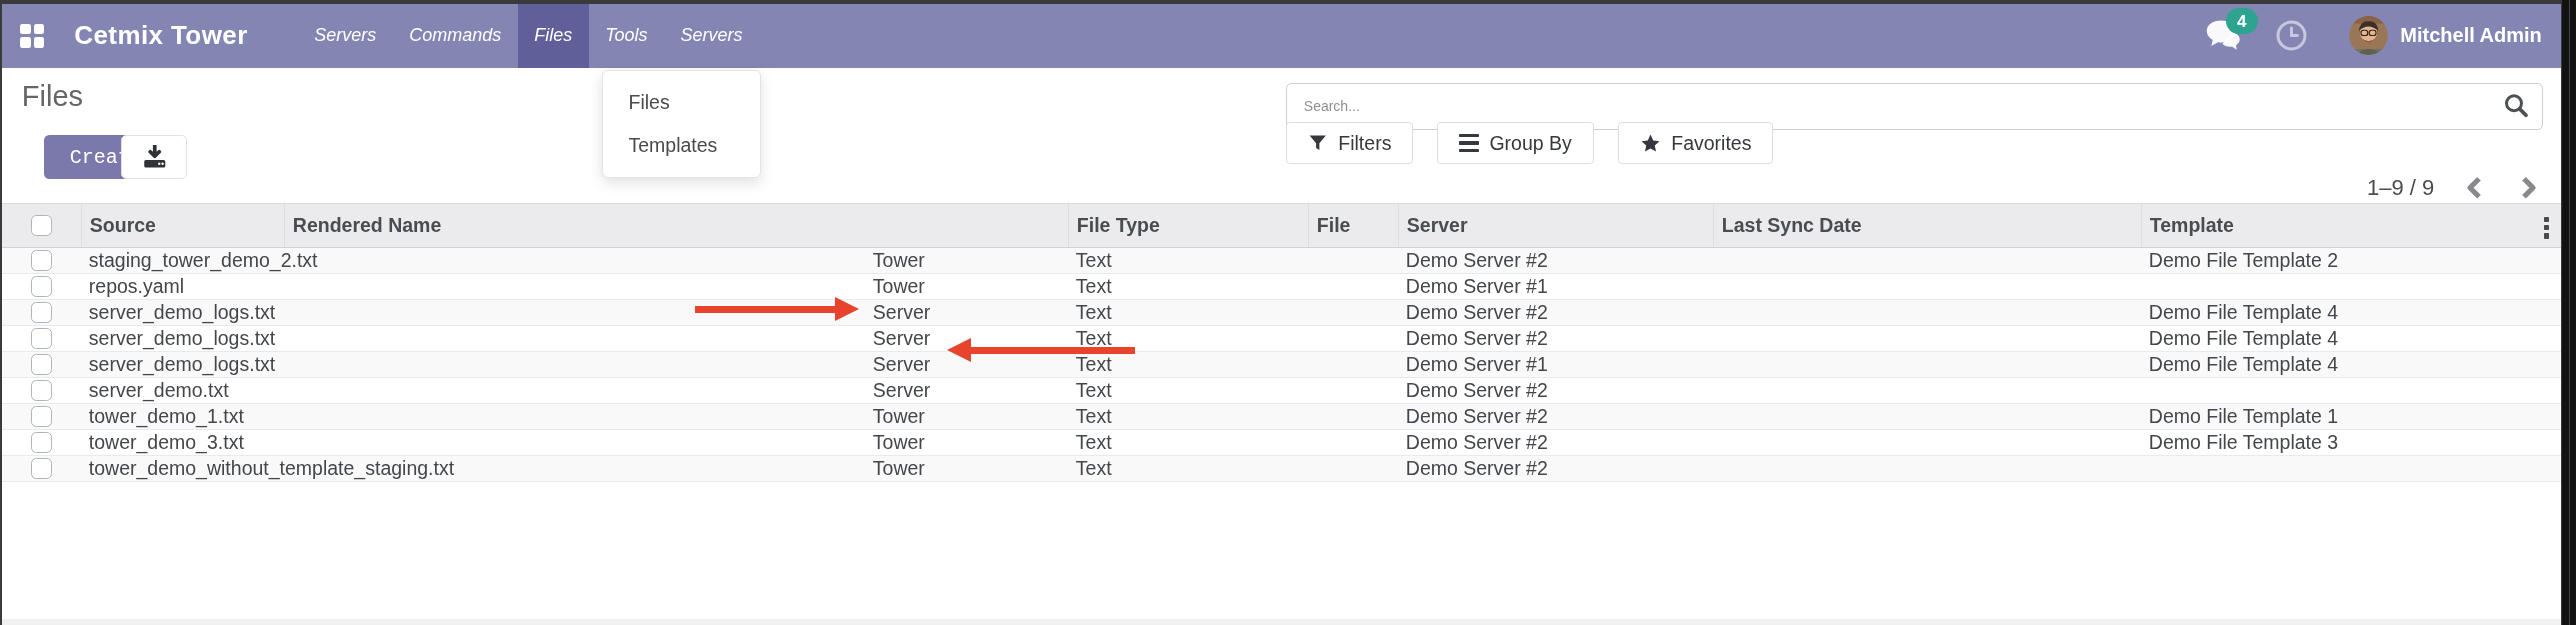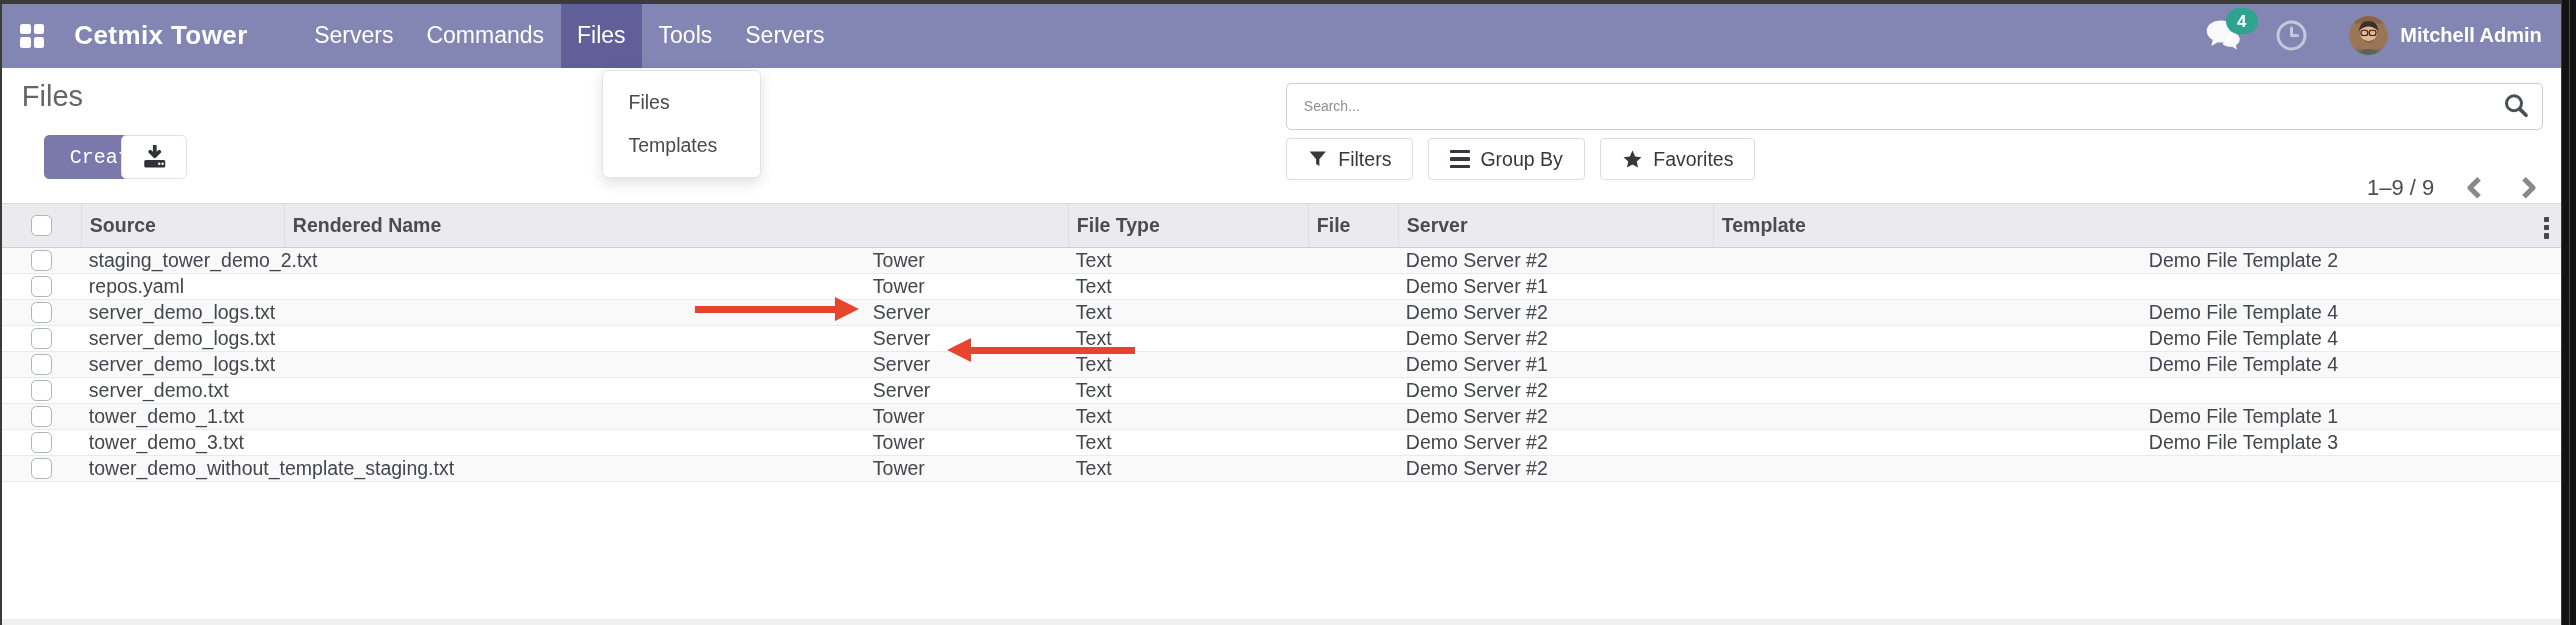--- a/index.html
+++ b/index.html
@@ -15,21 +15,21 @@
   .edge-right .inner-line { position:absolute; left:6.8px; top:0; width:1.5px; height:100%; background:#474747; }
 
   
   .navbar { position:absolute; left:2.3px; top:3.8px; width:2559px; height:64px;
     background:#8386b3; display:flex; align-items:center; color:#fff; z-index:20; }
   .apps-icon { margin-left:18px; width:24px; height:24px; display:grid;
     grid-template-columns:10.5px 10.5px; grid-template-rows:10.5px 10.5px; gap:3px; cursor:pointer; }
   .apps-icon i { background:#fff; border-radius:2.3px; }
   .brand { margin-left:30px; font-size:26px; font-weight:700; letter-spacing:0.4px; cursor:pointer; white-space:nowrap; }
   .nav-menu { display:flex; align-items:stretch; height:100%; margin-left:50px; }
-  .nav-item { display:flex; align-items:center; padding:0 16.5px; font-size:23px; cursor:pointer; white-space:nowrap; }
+  .nav-item { display:flex; align-items:center; padding:0 16.5px; font-size:18px; cursor:pointer; white-space:nowrap;font-style:italic; }
   .nav-item.active { background:#615f9a; }
   .systray { margin-left:auto; display:flex; align-items:center; margin-right:19.5px; }
   .msg-wrap { position:relative; margin-right:33px; cursor:pointer; }
   .badge { position:absolute; top:-10.5px; left:19.5px; background:#2ea390; color:#fff;
     font-size:17px; line-height:17px; padding:4.5px 11.3px; border-radius:15px; font-weight:600; }
   .clock-wrap { margin-right:41px; cursor:pointer; display:flex; }
   .avatar { width:39px; height:39px; border-radius:50%; overflow:hidden; margin-right:12px; cursor:pointer; flex:none; }
   .user-name { font-size:20px; font-weight:600; cursor:pointer; white-space:nowrap; }
 
   
@@ -49,21 +49,21 @@
     display:flex; align-items:center; justify-content:center; }
 
   .searchbox { position:absolute; left:1284px; top:16.5px; width:1257px; height:47px;
     border:1.5px solid #cdcdd2; border-radius:5.3px; background:#fff; display:flex; align-items:center; }
   .searchbox input { flex:1; height:100%; border:none; outline:none; background:transparent;
     font-size:14px; color:#444; padding-left:16.5px; font-family:inherit; }
   .searchbox input::placeholder { color:#8f8f94; }
   .search-btn { width:53px; height:100%; display:flex; align-items:center; justify-content:center;
     border:none; background:transparent; cursor:pointer; }
 
-  .filter-bar { position:absolute; left:1284px; top:72px; display:flex; gap:15px; }
+  .filter-bar { position:absolute; left:1284px; top:56px; display:flex; gap:24px; }
   .fbtn { height:42px; display:flex; align-items:center; gap:10.5px; padding:0 21px;
     background:#fff; border:1.5px solid #dddde1; border-radius:3.8px; font-size:19.5px;
     color:#35383c; font-family:inherit; cursor:pointer; white-space:nowrap; }
   .gb-icon { display:flex; flex-direction:column; gap:3.8px; }
   .gb-icon i { width:19.5px; height:3.8px; background:#35383c; border-radius:0.8px; }
 
   .pagination { position:absolute; right:19px; top:78px; display:flex; align-items:center; gap:27px;margin-top:28px; }
   .page-range { font-size:22px; color:#4c4c4c; }
   .pg-btn { border:none; background:transparent; cursor:pointer; display:flex; padding:3px; }
 
@@ -224,20 +224,21 @@
   <div class="list">
     <div class="tr head">
       <div class="td col-cb">
           <span class="cb"></span>
         </div>
       <div class="td col-src">Source</div>
       <div class="td col-name">Rendered Name</div>
       <div class="td col-ft">File Type</div>
       <div class="td col-file">File</div>
       <div class="td col-srv">Server</div>
+      <div class="td col-sync">Last Sync Date</div>
       <div class="td col-tpl">Template</div>
       <div class="col-toggle">
           <i></i>
           <i></i>
           <i></i>
         </div>
     </div>
 
     <div class="tr stripe">
       <div class="td col-cb">

